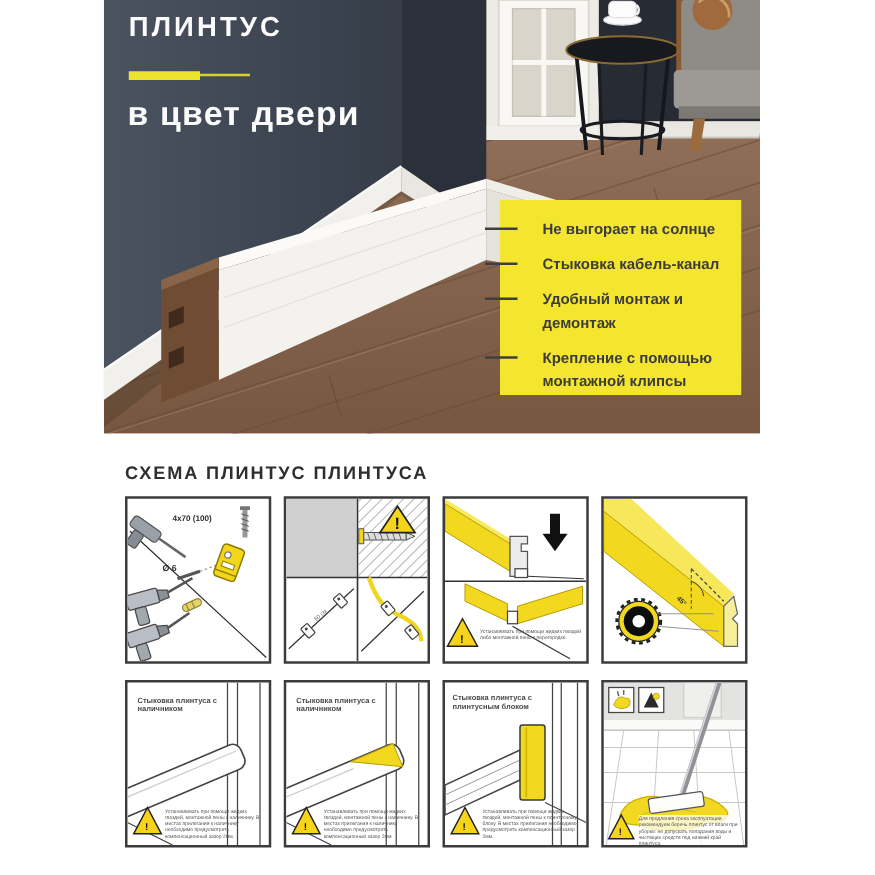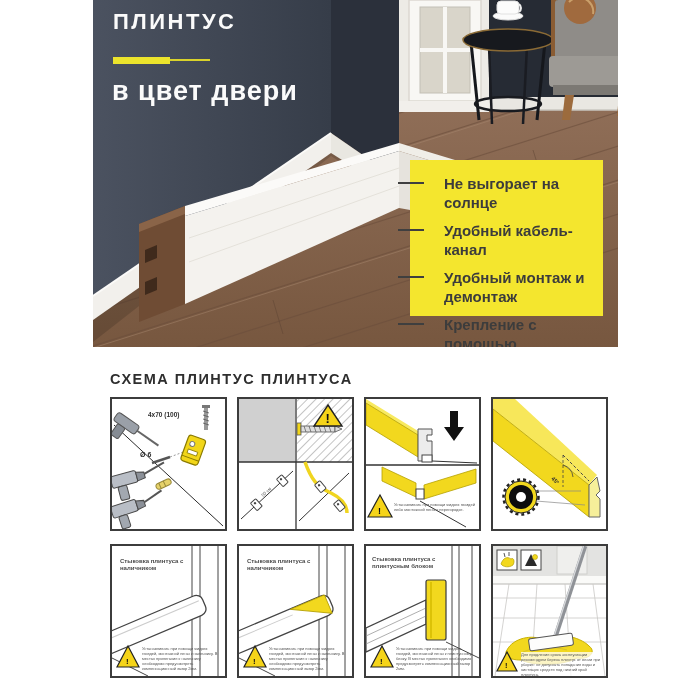--- a/index.html
+++ b/index.html
@@ -1,33 +1,33 @@
 <!DOCTYPE html>
 <html><head>
 <meta charset="utf-8">
 <style>
   html,body{margin:0;padding:0;background:#ffffff;}
   .page{position:relative;width:608px;height:700px;background:#fff;overflow:hidden;
-        font-family:"Liberation Sans", sans-serif;margin-left:10px;}
+        font-family:"Liberation Sans", sans-serif;}
 
   
   .hero{position:absolute;left:83px;top:0;width:538px;height:347px;overflow:hidden;}
   .hero svg.scene{position:absolute;left:0;top:0;}
   .hero-title{position:absolute;left:20px;top:8px;color:#fbfbfb;font-size:22px;
               line-height:28px;letter-spacing:2.5px;font-weight:600;}
   .hero-underline{position:absolute;left:20px;top:57px;width:57px;height:7px;background:#ece42c;}
   .hero-underline-thin{position:absolute;left:77px;top:59px;width:40px;height:2px;background:#d9d22b;}
   .hero-subtitle{position:absolute;left:19px;top:76px;color:#fbfbfb;font-size:27px;
                  letter-spacing:1px;font-weight:600;}
 
   
   .features{position:absolute;left:317px;top:160px;width:193px;height:156px;
             background:#f4e62e;box-sizing:border-box;padding:14px 10px 0 34px;}
   .features ul{list-style:none;margin:0;padding:0;}
-  .features li{position:relative;font-size:15px;line-height:19px;color:#3c3c3c;
+  .features li{position:relative;font-size:12px;line-height:19px;color:#3c3c3c;
                font-weight:600;margin-bottom:9px;}
   .tick{position:absolute;left:-46px;top:8px;width:26px;height:2px;background:#3f3f3f;}
 
   
   .scheme-heading{position:absolute;left:100px;top:371px;font-size:14.5px;font-weight:700;
                   letter-spacing:1.5px;color:#2e2e2e;}
   .panels{position:absolute;left:100px;top:397px;display:grid;
           grid-template-columns:repeat(4,117px);grid-auto-rows:134px;
           column-gap:10px;row-gap:13px;}
   .panel{position:relative;box-sizing:border-box;border:2px solid #3c3c3c;background:#fff;overflow:hidden;}
@@ -154,21 +154,21 @@
     <div class="hero-subtitle">в цвет двери</div>
 
     <div class="features">
       <ul>
         <li>
           <span class="tick"></span>
           <span>Не выгорает на солнце</span>
         </li>
         <li>
           <span class="tick"></span>
-          <span>Удобный кабель-канал</span>
+          <span>Стыковка кабель-канал</span>
         </li>
         <li>
           <span class="tick"></span>
           <span>Удобный монтаж и демонтаж</span>
         </li>
         <li>
           <span class="tick"></span>
           <span>Крепление с помощью монтажной клипсы</span>
         </li>
       </ul>

